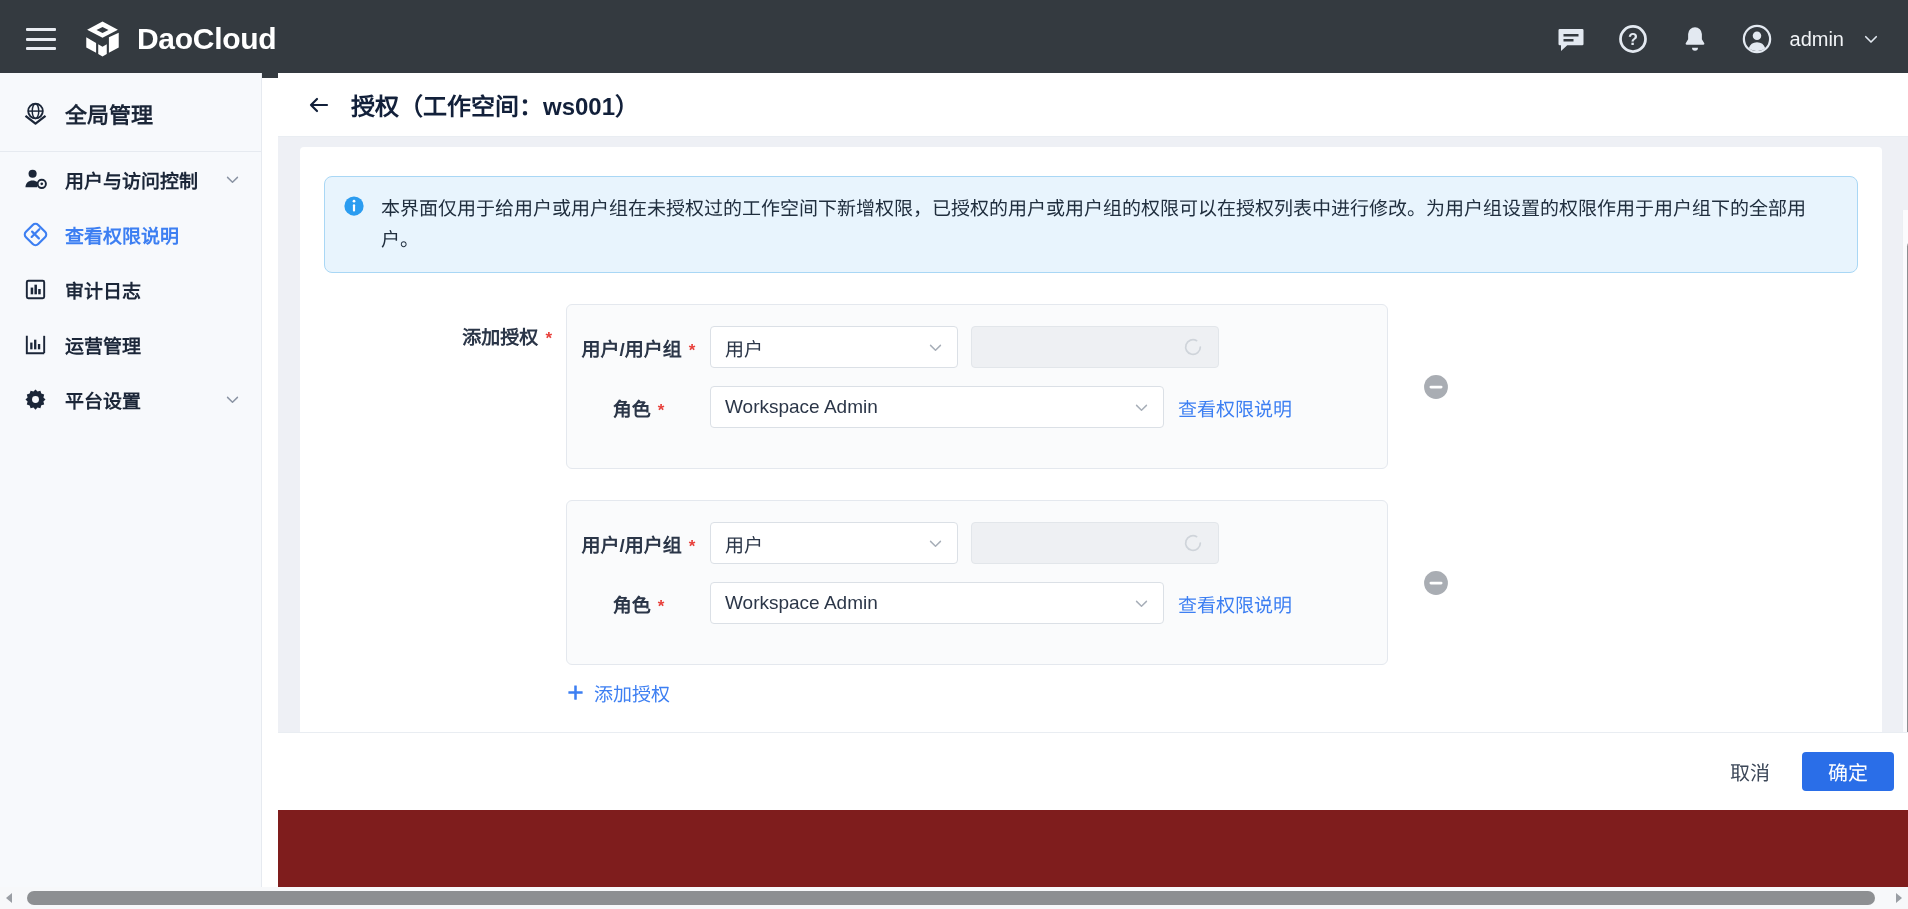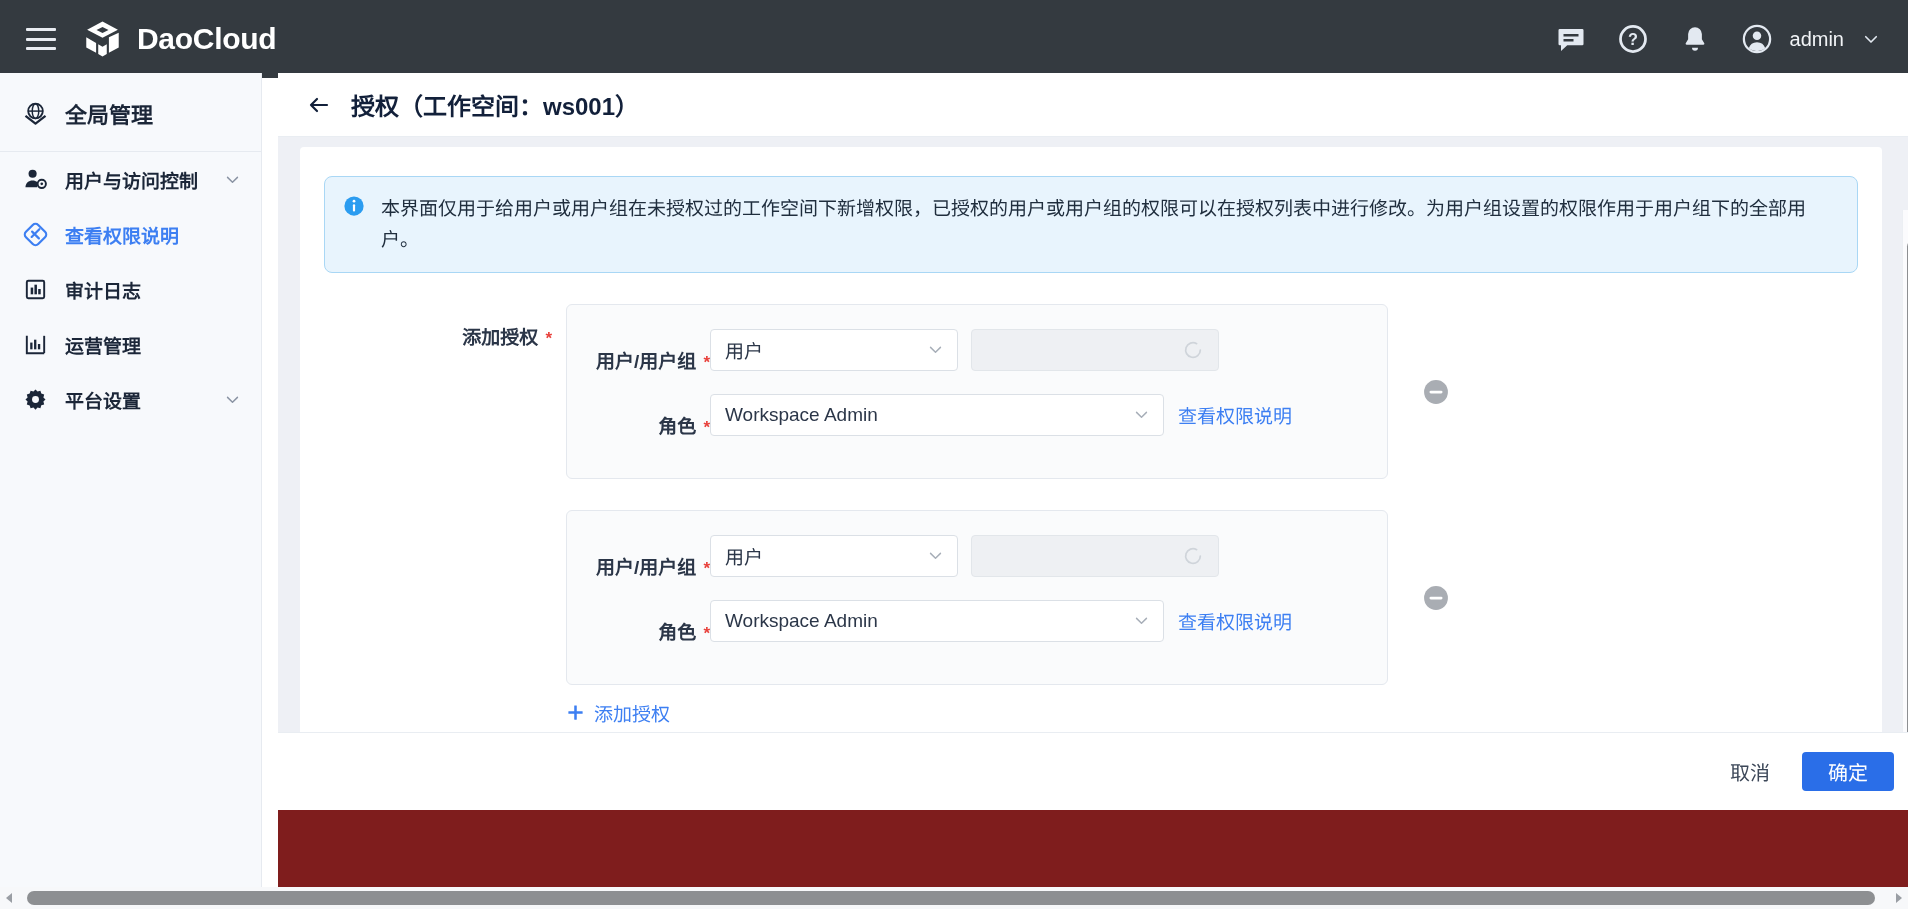--- a/index.html
+++ b/index.html
@@ -95,22 +95,22 @@
   .cards-col { margin-left: 14px; }
 
   .auth-card {
     width: 822px; border: 1px solid #e4e8ee; border-radius: 6px;
     background: #fafbfc; padding: 21px 0 22px 0; position: relative;
   }
   .auth-card + .auth-card { margin-top: 31px; }
   .card-row { display: flex; align-items: center; margin-bottom: 18px; }
   .card-row:last-child { margin-bottom: 0; }
   .field-label {
-    width: 143px; text-align: right; font-size: 19px;
-    font-weight: bold; color: #2b3648; flex: 0 0 143px; margin-top: 20px;
+    width: 143px; text-align: center; font-size: 19px;
+    font-weight: bold; color: #2b3648; flex: 0 0 143px;
   }
   .select {
     height: 42px; background: #ffffff; border: 1px solid #dbe0e6;
     border-radius: 4px; display: flex; align-items: center;
     padding: 0 13px 0 14px; cursor: pointer;
   }
   .select .val { font-size: 19px; color: #2b3648; }
   .select .chev { margin-left: auto; width: 17px; height: 17px; }
   .select.w-usertype { width: 248px; }
   .select.w-role { width: 454px; }

